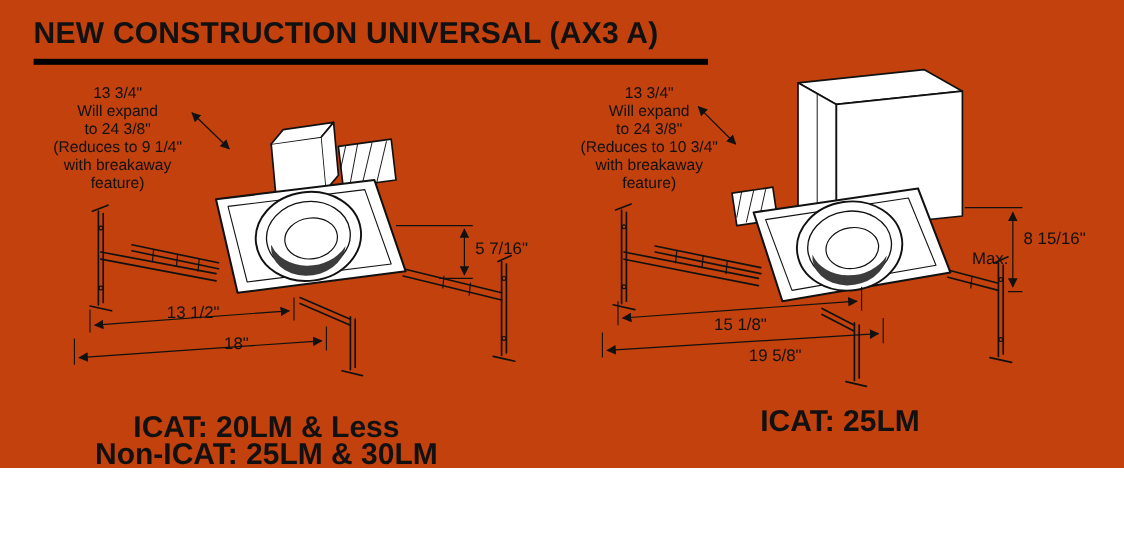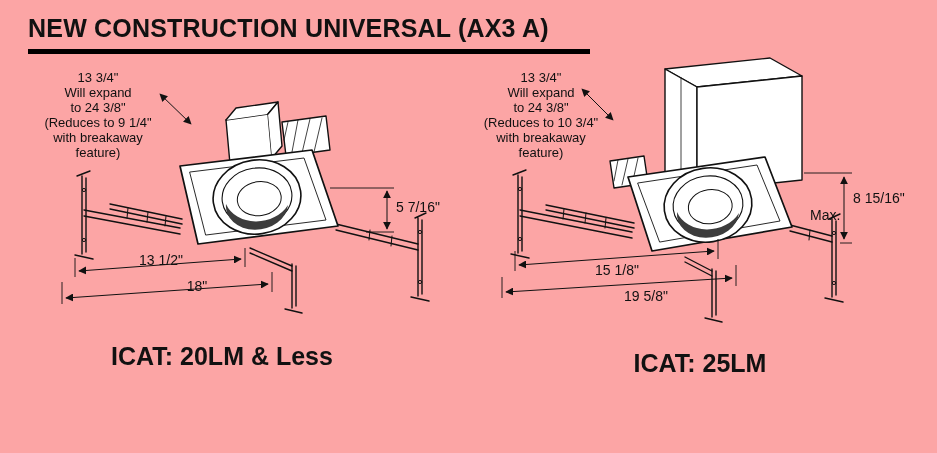--- a/index.html
+++ b/index.html
@@ -1,34 +1,34 @@
 <!DOCTYPE html>
 <html><head>
 <meta charset="utf-8">
 <style>
   html,body{margin:0;padding:0;background:#fff;}
   .sheet{
-    position:relative;width:937px;height:453px;background:#fca5a5;overflow:hidden;
+    position:relative;width:937px;height:390px;background:#c2410c;overflow:hidden;
     font-family:"Liberation Sans", sans-serif;color:#111;
   }
   .abs{position:absolute;}
   .page-title{
     left:28px;top:14px;font-size:25px;font-weight:700;letter-spacing:.2px;white-space:nowrap;
   }
   .title-rule{left:28px;top:49px;width:562px;height:5px;background:#000;}
   .note{
     font-size:13px;line-height:15px;text-align:center;white-space:nowrap;
   }
   .note-left{left:22px;top:70px;width:152px;}
   .note-right{left:462px;top:70px;width:158px;}
   .dim-label{font-size:14px;line-height:16px;white-space:nowrap;}
   .center{text-align:center;}
   .caption{font-size:25px;font-weight:700;line-height:23px;text-align:center;white-space:nowrap;}
   .caption-left{left:52px;top:345px;width:340px;}
-  .caption-right{left:560px;top:352px;width:280px;}
+  .caption-right{left:560px;top:340px;width:280px;}
   svg{position:absolute;display:block;}
 </style>
 </head>
 <body>
 
 <div class="sheet">
 
   <div class="abs page-title">NEW CONSTRUCTION UNIVERSAL (AX3 A)</div>
   <div class="abs title-rule"></div>
 
@@ -96,20 +96,21 @@
     <div>with breakaway</div>
     <div>feature)</div>
   </div>
 
   <div class="abs dim-label" style="left:396px;top:199px">5 7/16"</div>
   <div class="abs dim-label center" style="left:120px;top:252px;width:82px">13 1/2"</div>
   <div class="abs dim-label center" style="left:172px;top:278px;width:50px">18"</div>
 
   <div class="abs caption caption-left">
     <div>ICAT: 20LM &amp; Less</div>
+    <div>Non-ICAT: 25LM &amp; 30LM</div>
   </div>
 
   <svg class="abs" style="left:460px;top:55px;width:470px;height:305px" viewBox="0 0 470 305">
     <defs>
       <marker id="arrR" viewBox="0 0 10 10" refX="9" refY="5" markerWidth="8" markerHeight="8" orient="auto-start-reverse">
         <path d="M0,0L10,5L0,10z" fill="#111"></path>
       </marker>
     </defs>
     <g stroke="#111" fill="none" stroke-width="1.4" stroke-linecap="round" stroke-linejoin="round">
 

